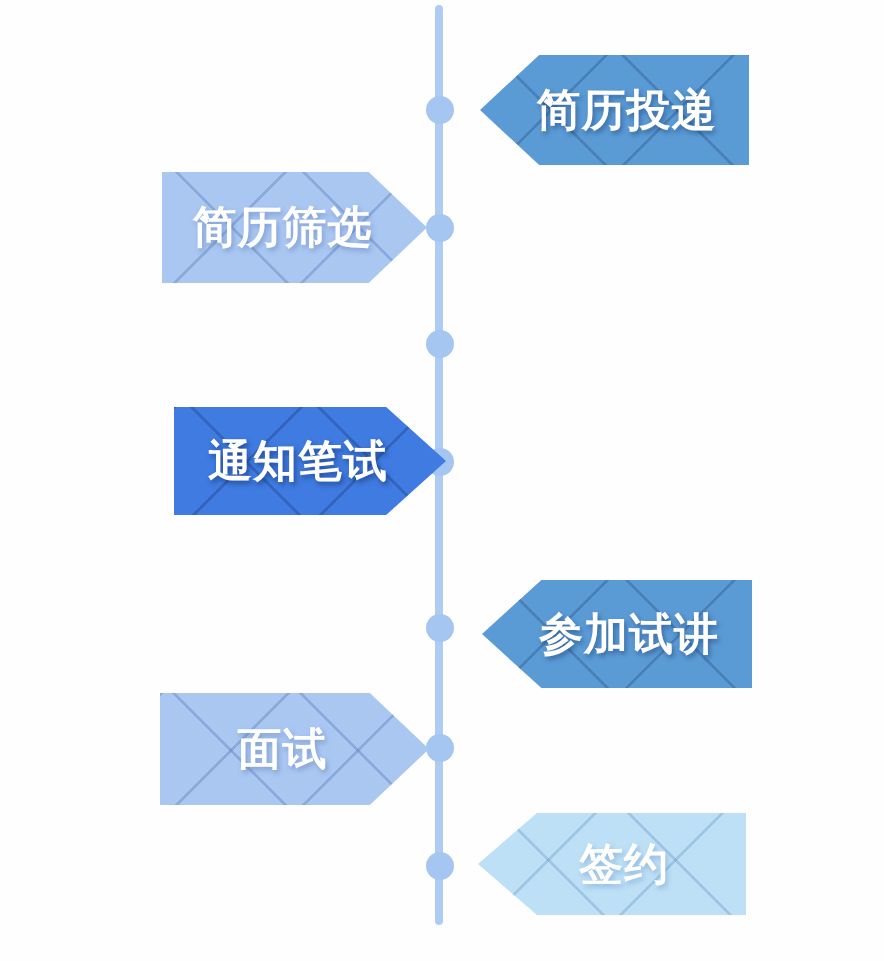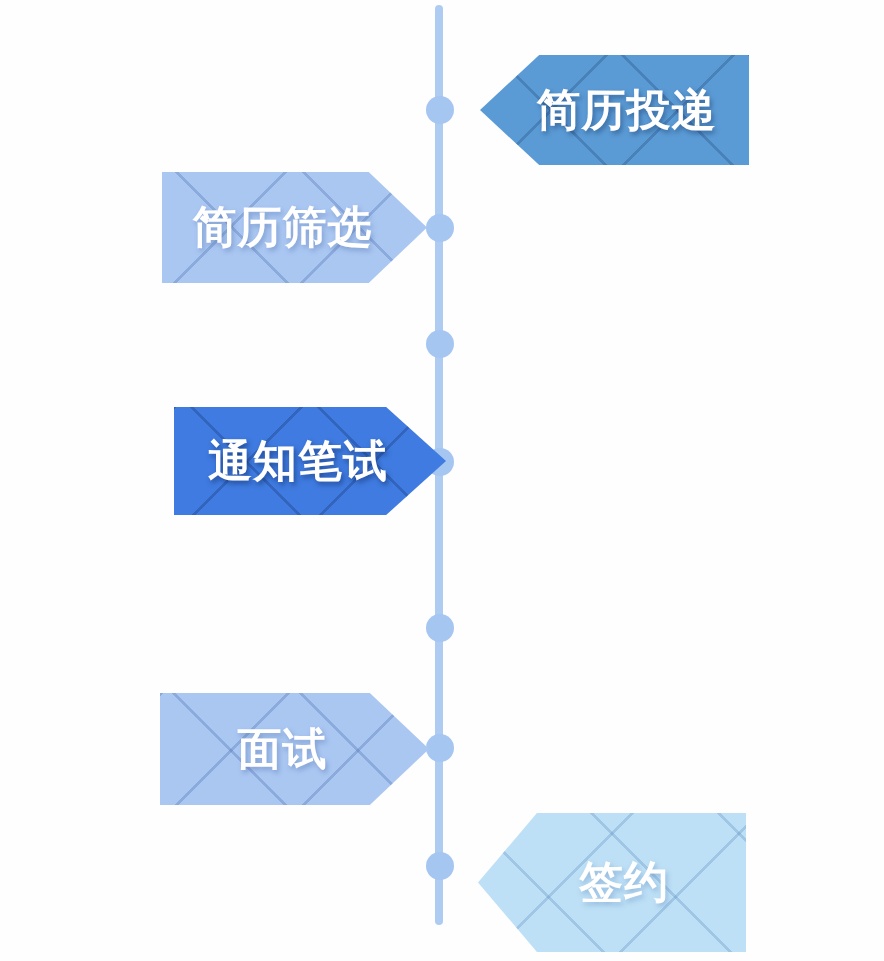--- a/index.html
+++ b/index.html
@@ -57,21 +57,21 @@
   .tone-medium { --bg:#5B9BD5; --lat:rgba(25,60,110,0.28);  text-shadow: 2px 3px 5px rgba(15,45,95,0.45); }
   .tone-light  { --bg:#AAC7F2; --lat:rgba(70,105,170,0.30); text-shadow: 2px 3px 5px rgba(80,110,170,0.45); }
   .tone-pale   { --bg:#BDE0F6; --lat:rgba(90,140,190,0.30); text-shadow: 2px 3px 5px rgba(110,150,200,0.50); }
 
   .b1 { left: 480px; top: 55px;  width: 245px; height: 110px; }
   .b2 { left: 162px; top: 172px; width: 241px; height: 111px; text-align: right; }
   .b3 { left: 483px; top: 292px; width: 245px; height: 108px; }
   .b4 { left: 155px; top: 407px; width: 248px; height: 108px; margin-left: 19px; }
   .b5 { left: 482px; top: 580px; width: 246px; height: 108px; }
   .b6 { left: 160px; top: 693px; width: 245px; height: 112px; }
-  .b7 { left: 478px; top: 813px; width: 244px; height: 139px; }
+  .b7 { left: 478px; top: 813px; width: 244px; height: 102px; }
 </style>
 </head>
 <body>
 
 <div class="stage">
 
   <div class="tline"></div>
 
   <div class="node n1"></div>
   <div class="node n2"></div>
@@ -87,20 +87,23 @@
 
   <div class="banner tip-right tone-light b2">
     <span>简历筛选</span>
   </div>
 
 
   <div class="banner tip-right tone-strong b4">
     <span>通知笔试</span>
   </div>
 
+  <div class="banner tip-left tone-medium b5">
+    <span>参加试讲</span>
+  </div>
 
   <div class="banner tip-right tone-light b6">
     <span>面试</span>
   </div>
 
   <div class="banner tip-left tone-pale b7">
     <span>签约</span>
   </div>
 
 </div>

